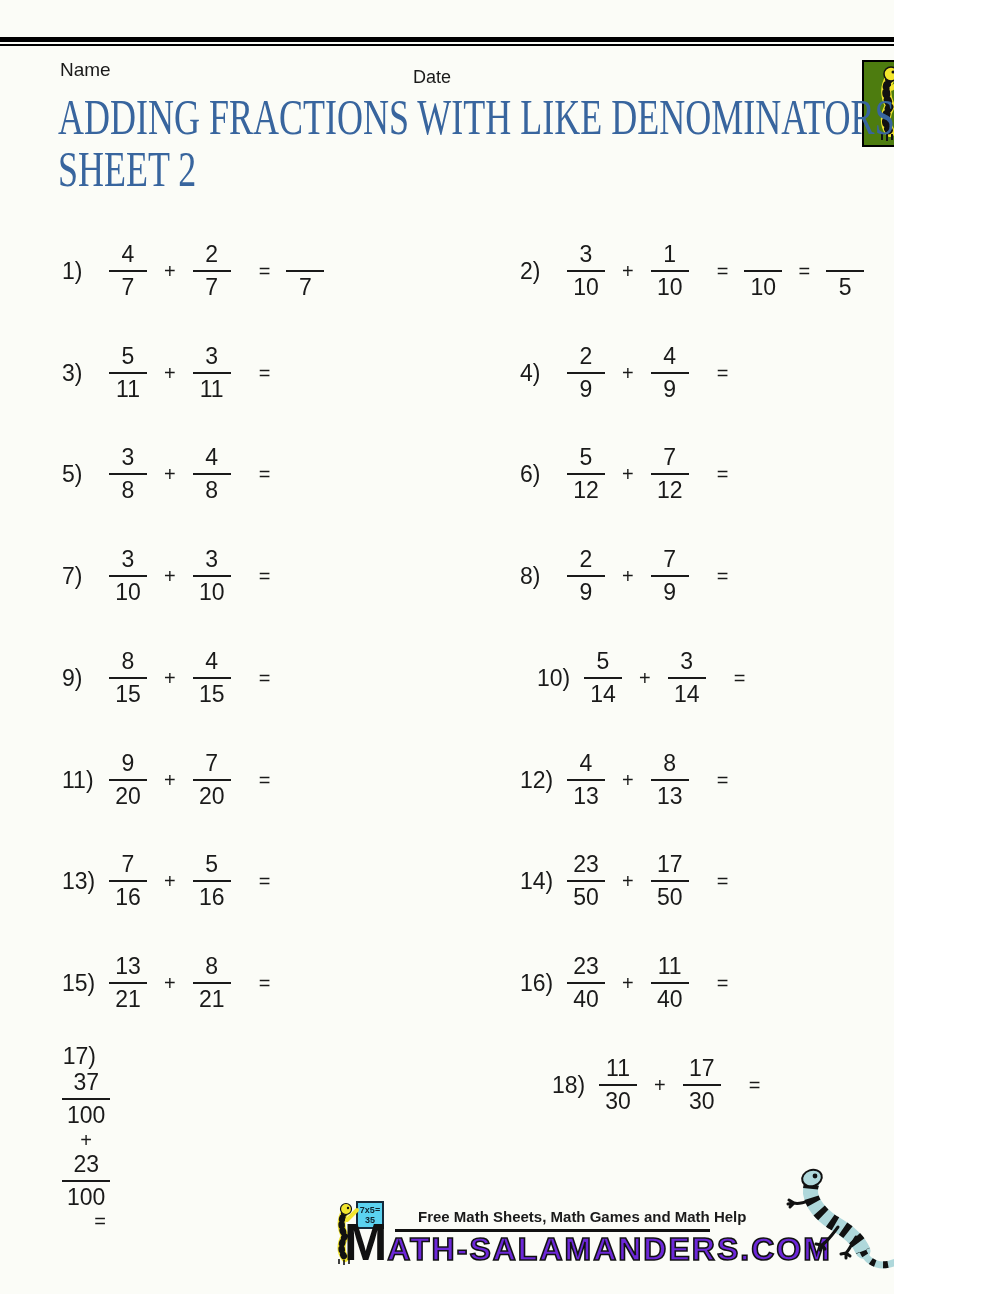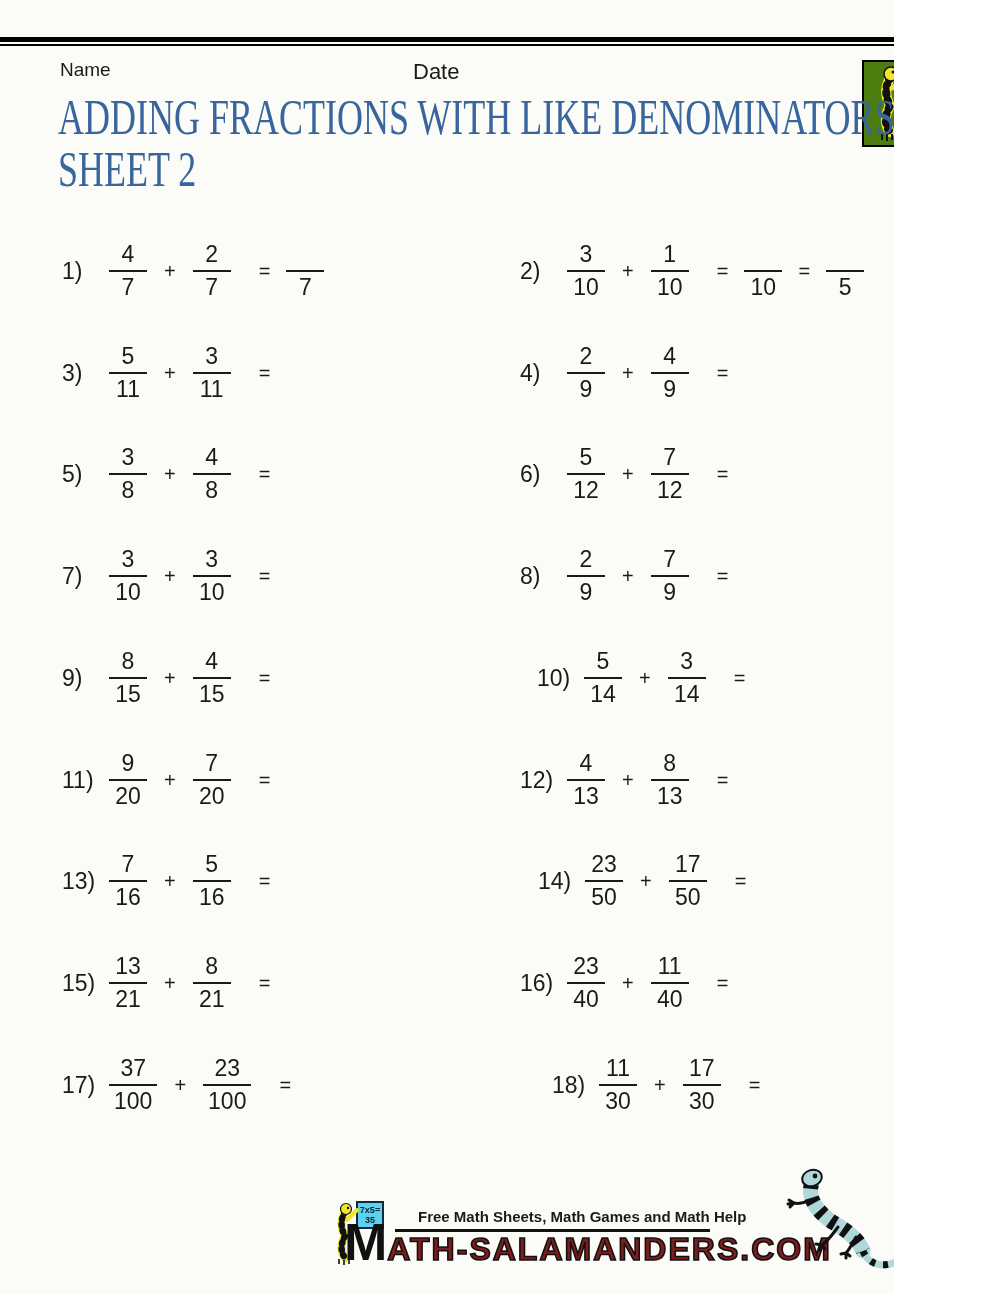--- a/index.html
+++ b/index.html
@@ -7,21 +7,21 @@
   .page {
     position:relative; width:894px; height:1294px;
     background:#fbfcf7; overflow:hidden;
     font-family:"Liberation Sans", sans-serif; color:#1a1a1a;
   }
   .top-rule {
     position:absolute; left:0; top:37px; width:1000px; height:9px;
     background:linear-gradient(to bottom,#000 0 5px,#fbfcf7 5px 7px,#000 7px 9px);
   }
   .name-label { position:absolute; left:60px; top:59px; font-size:19px; }
-  .date-label { position:absolute; left:413px; top:59px; font-size:22px;text-align:center; }
+  .date-label { position:absolute; left:413px; top:67px; font-size:18px;text-align:center; }
   .title {
     position:absolute; left:58px; top:91px;
     font-family:"Liberation Serif", serif; font-size:50px; line-height:52px;
     transform:scaleX(0.72); transform-origin:left top; white-space:nowrap;
   }
   .instruction {
     position:absolute; left:0; top:195px; width:1000px; text-align:center;
     font-size:21px; font-style:italic; font-weight:500;
   }
   .logo-box {
@@ -40,21 +40,21 @@
   .op.plus { margin:0 17px; }
   .op.eq   { margin-left:28px; }
   .op.eq2  { margin-left:16px; }
   .frac.ans { margin-left:16px; }
   
   .footer-icon   { position:absolute; left:331px; top:1200px; }
   .footer-tagline{ position:absolute; left:418px; top:1208px; font-size:15px; font-weight:700; }
   .footer-rule   { position:absolute; left:395px; top:1229px; width:315px; height:3px; background:#111; }
   .footer-site   { position:absolute; left:344px; top:1216px; display:flex; align-items:baseline; }
   .site-m    { font-size:52px; font-weight:700; letter-spacing:-2px; color:#111; line-height:1; }
-  .site-rest { font-size:32px; font-weight:700; letter-spacing:2px; color:#7f1d1d;
+  .site-rest { font-size:32px; font-weight:700; letter-spacing:2px; color:#6d28d9;
                -webkit-text-stroke:1.6px #111; line-height:1; margin-left:2px; }
   .gecko { position:absolute; left:782px; top:1165px; }
 </style>
 </head>
 <body>
 
 <div class="page">
 
   <div class="top-rule"></div>
 
@@ -292,21 +292,21 @@
           <span class="den">16</span>
         </div>
         <span class="op plus">+</span>
         <div class="frac">
           <span class="num">5</span>
           <div class="bar"></div>
           <span class="den">16</span>
         </div>
         <span class="op eq">=</span>
       </div>
-      <div class="problem" style="top: 839px; left: 520px; margin-left: 18px;">
+      <div class="problem" style="top: 839px; left: 520px;">
         <span class="pnum">14)</span>
         <div class="frac">
           <span class="num">23</span>
           <div class="bar"></div>
           <span class="den">50</span>
         </div>
         <span class="op plus">+</span>
         <div class="frac">
           <span class="num">17</span>
           <div class="bar"></div>
@@ -337,21 +337,21 @@
           <span class="den">40</span>
         </div>
         <span class="op plus">+</span>
         <div class="frac">
           <span class="num">11</span>
           <div class="bar"></div>
           <span class="den">40</span>
         </div>
         <span class="op eq">=</span>
       </div>
-      <div class="problem" style="top: 1043px; left: 62px;">
+      <div class="problem" style="top: 1043px; left: 62px; flex-direction: column;">
         <span class="pnum">17)</span>
         <div class="frac">
           <span class="num">37</span>
           <div class="bar"></div>
           <span class="den">100</span>
         </div>
         <span class="op plus">+</span>
         <div class="frac">
           <span class="num">23</span>
           <div class="bar"></div>

